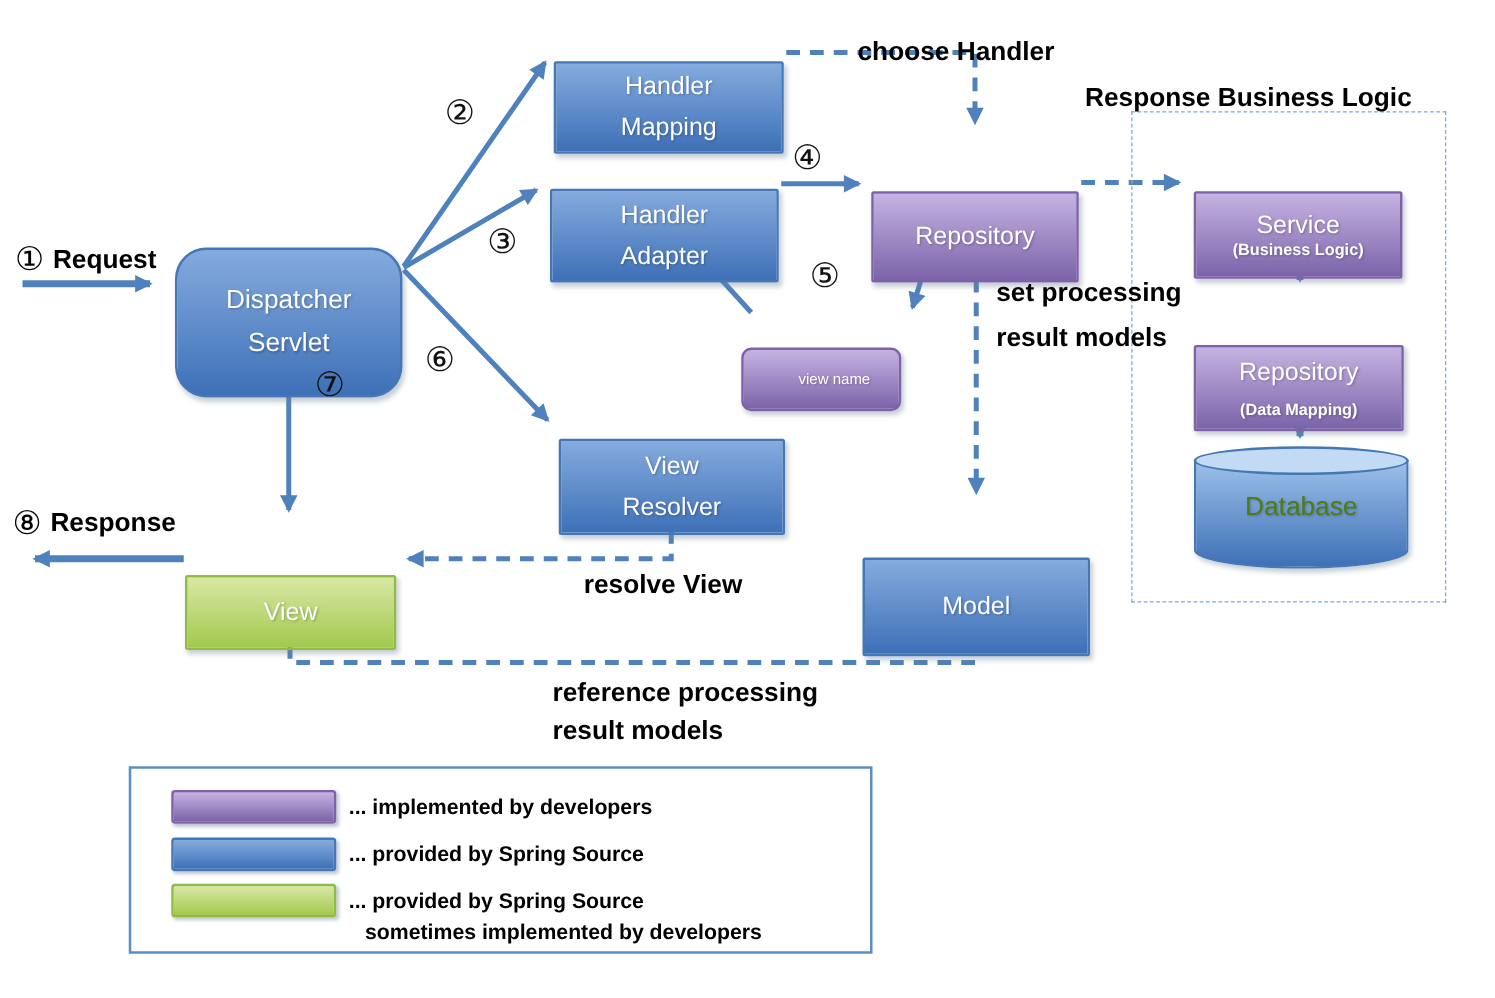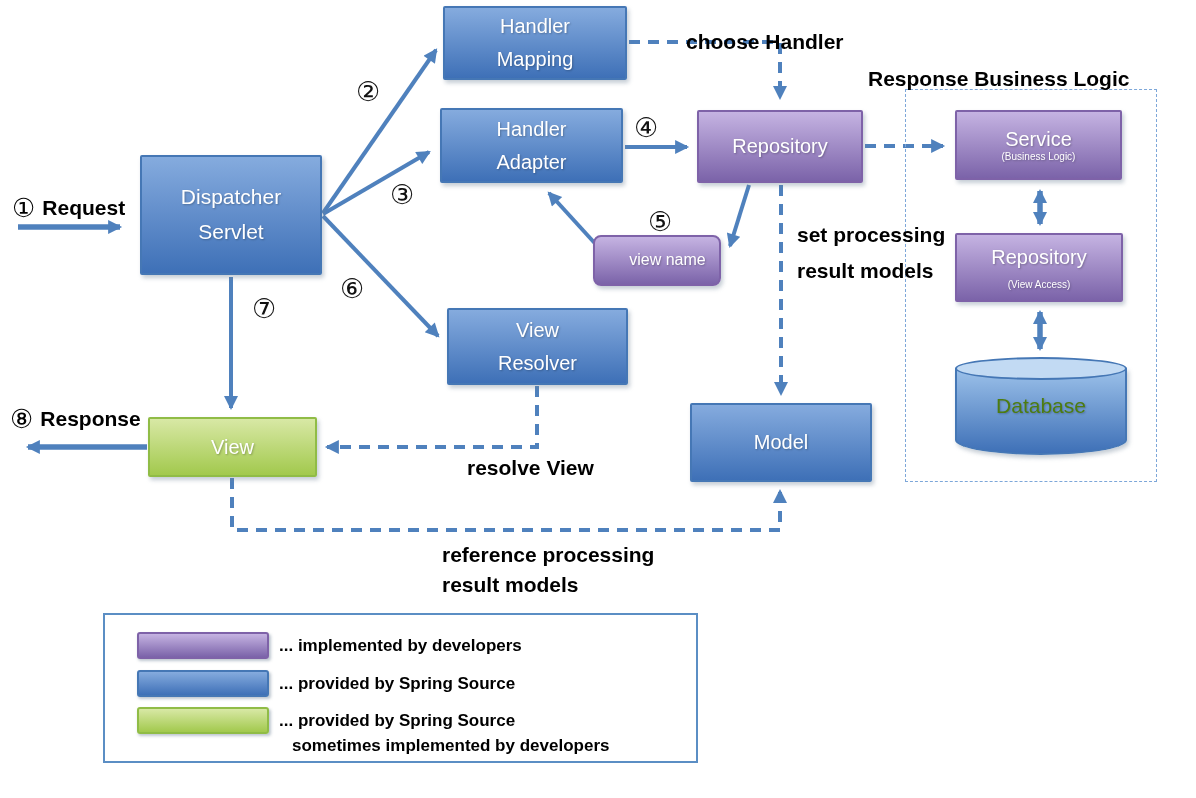--- a/index.html
+++ b/index.html
@@ -13,36 +13,37 @@
   .w5 { stroke-width:5.5; }
   .w6 { stroke-width:5.5; }
   .dash { stroke-dasharray:11 8; }
 
   .node {
     position:absolute; display:flex; flex-direction:column; align-items:center; justify-content:center;
     color:#fff; text-align:center; white-space:pre-line; font-size:20px; line-height:1.65;
     text-shadow:1px 1px 2px rgba(0,0,0,.25);
     box-shadow:2px 3px 4px rgba(110,130,150,.4);
     border-radius:2px;
+    margin-top:43px;
   }
   .blue   { background:linear-gradient(to bottom, var(--blue_top), var(--blue_bottom)); border:2px solid var(--blue_border); }
   .purple { background:linear-gradient(to bottom, var(--purple_top), var(--purple_bottom)); border:2px solid var(--purple_border); }
   .green  { background:linear-gradient(to bottom, var(--green_top), var(--green_bottom)); border:2px solid var(--green_border); }
 
-  .n-dispatcher { left:140px; top:155px; width:182px; height:120px; font-size:21px; }
+  .n-dispatcher { left:140px; top:155px; width:182px; height:120px; font-size:21px;border-radius:25px; }
   .n-hmapping   { left:443px; top:6px;   width:184px; height:74px; }
   .n-hadapter   { left:440px; top:108px; width:183px; height:75px; }
   .n-controller { left:697px; top:110px; width:166px; height:73px; }
-  .n-viewname   { left:593px; top:235px; width:128px; height:51px; border-radius:8px; font-size:16px;padding-left:21px; }
+  .n-viewname   { left:593px; top:235px; width:128px; height:51px; border-radius:8px; font-size:12px;padding-left:21px; }
   .n-vresolver  { left:447px; top:308px; width:181px; height:77px; }
   .n-view       { left:148px; top:417px; width:169px; height:60px; }
   .n-model      { left:690px; top:403px; width:182px; height:79px; }
   .n-service    { left:955px; top:110px; width:167px; height:70px; line-height:1.2; }
   .n-repository { left:955px; top:233px; width:168px; height:69px; line-height:1.2;gap:10px; }
-  .sub { font-size:10px; font-weight:normal; }
+  .sub { font-size:13px; font-weight:bold; }
 
   
   .db-body {
     position:absolute; left:955px; top:368px; width:172px; height:87px;
     background:linear-gradient(to bottom, var(--db_body_top), var(--db_body_bottom));
     border:2px solid var(--blue_border); border-top:none;
     border-radius:0 0 86px 86px / 0 0 15px 15px;
     box-shadow:2px 3px 4px rgba(110,130,150,.4);
   }
   .db-top {
@@ -124,21 +125,21 @@
 Resolver</div>
   <div class="node green n-view">View</div>
   <div class="node blue n-model">Model</div>
 
   <div class="node purple n-service">
     <span>Service</span>
     <span class="sub">(Business Logic)</span>
   </div>
   <div class="node purple n-repository">
     <span>Repository</span>
-    <span class="sub">(View Access)</span>
+    <span class="sub">(Data Mapping)</span>
   </div>
 
   <div class="db-body"></div>
   <div class="db-top"></div>
   <div class="db-label">Database</div>
 
   <div class="blabel steptext" style="left:12px; top:192px;">
     <span class="g">①</span>
     <span>Request</span>
   </div>

